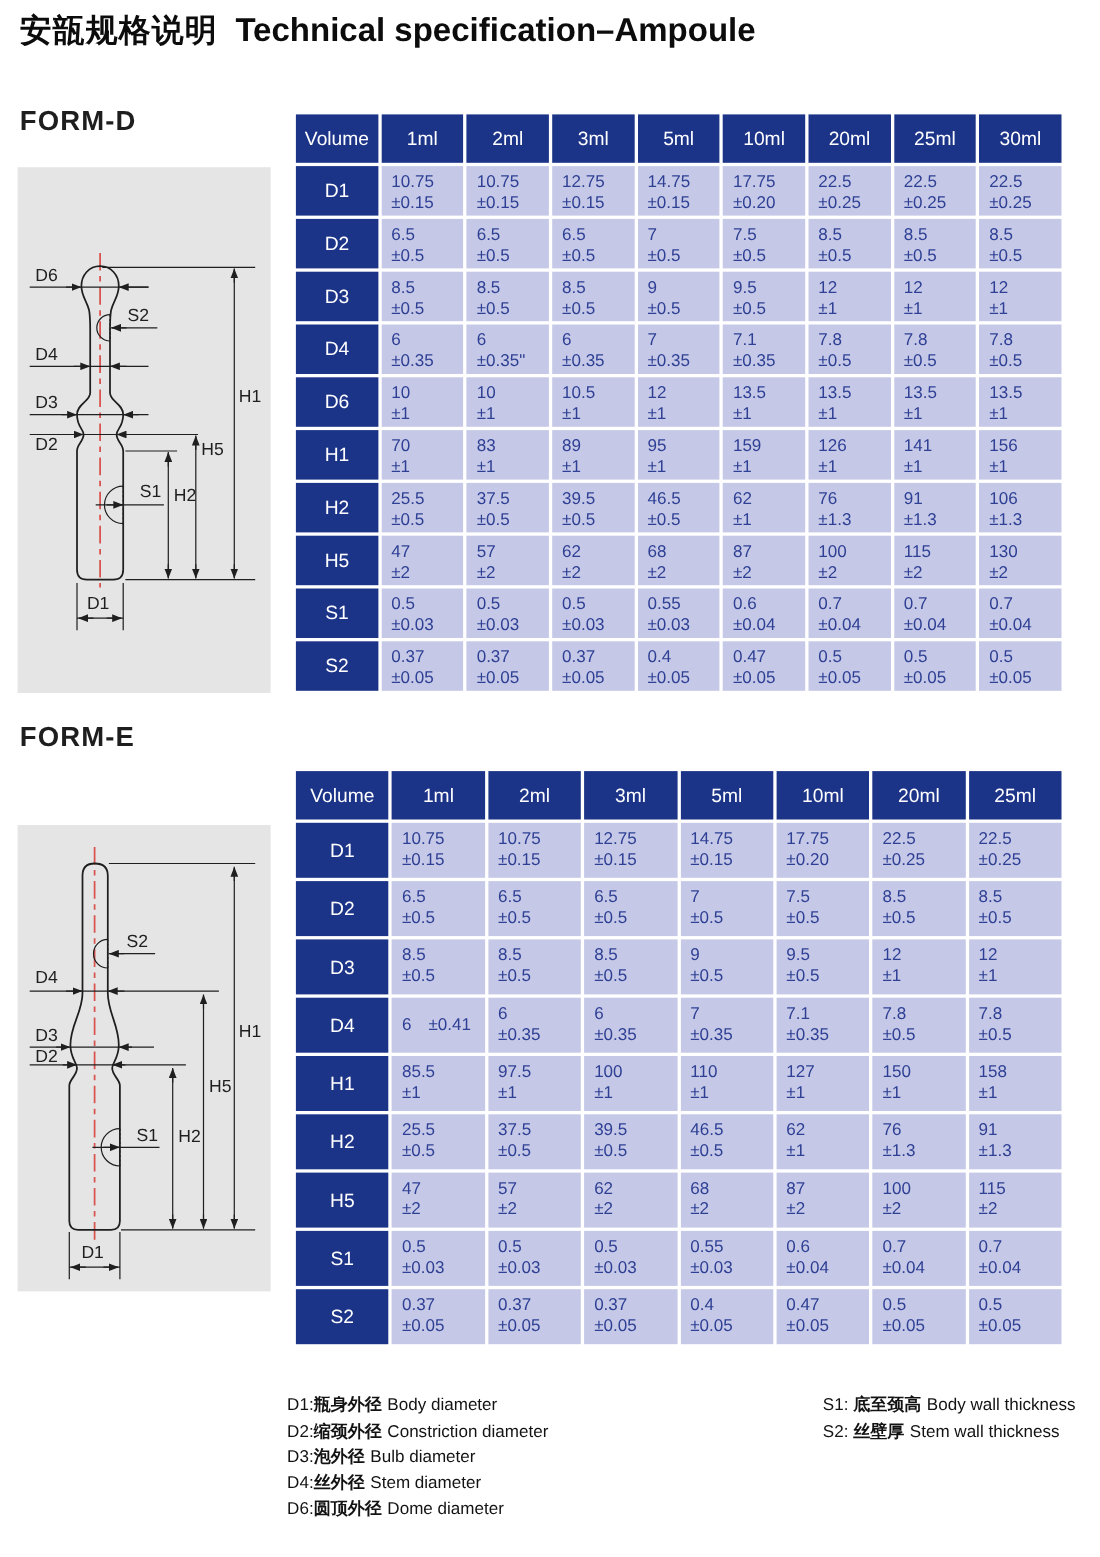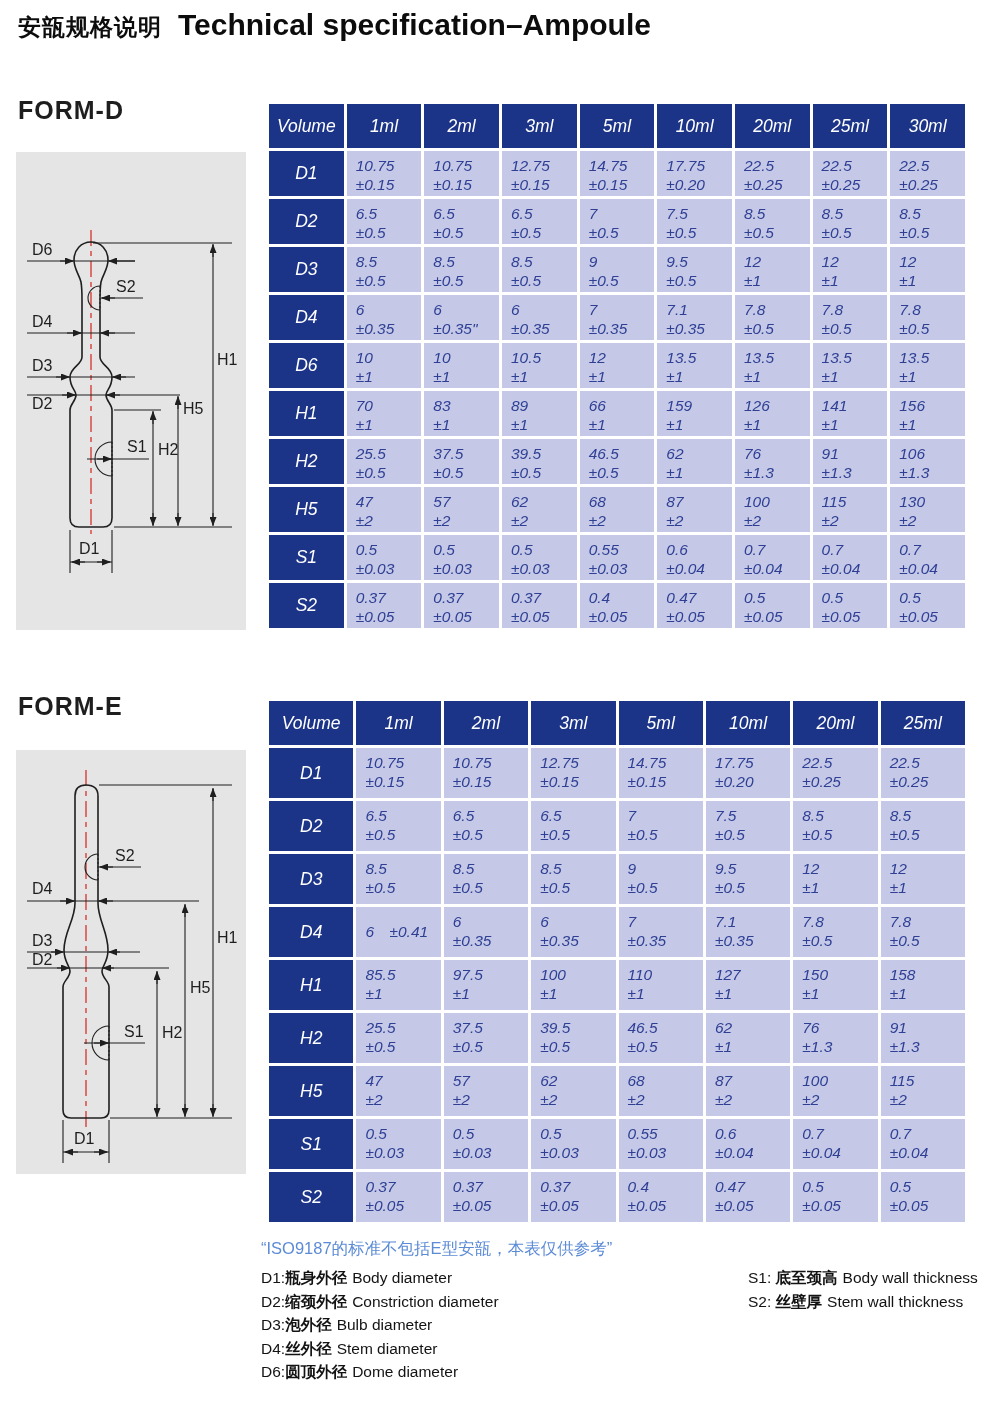--- a/index.html
+++ b/index.html
@@ -1,30 +1,30 @@
 <!DOCTYPE html>
 <html><head>
 <meta charset="utf-8">
 <style>
   html,body{margin:0;padding:0;background:#ffffff;}
   .page{position:relative;width:1000px;height:1415px;background:#ffffff;overflow:hidden;
         font-family:"Liberation Sans","DejaVu Sans",sans-serif;}
   .title{position:absolute;left:18px;top:8px;font-weight:bold;color:#0c0c0c;white-space:nowrap;}
-  .title .zh{font-size:23px;letter-spacing:1px;}
+  .title .zh{font-size:29px;letter-spacing:1px;}
   .title .en{font-size:30px;margin-left:16px;}
   .form-label{position:absolute;left:18px;font-size:25px;color:#1e1e1e;letter-spacing:1px;font-weight:bold;}
   #form-d-label{top:96px;}
-  #form-e-label{top:692px;}
+  #form-e-label{top:656px;}
   .diagram-panel{position:absolute;left:16px;background:#e5e5e5;}
   #panel-d{top:152px;width:230px;height:478px;}
   #panel-e{top:750px;width:230px;height:424px;}
   .tbl-host{position:absolute;left:266px;}
   #form-d-table{top:101px;width:702px;height:530px;}
   #form-e-table{top:698px;width:702px;height:527px;}
-  table.spec-table{border-collapse:separate;border-spacing:3px;table-layout:fixed;width:100%;height:100%;font-style:italic;}
+  table.spec-table{border-collapse:separate;border-spacing:3px;table-layout:fixed;width:100%;height:100%;}
   table.spec-table th.hd{background:#1c3488;color:#ffffff;font-weight:normal;font-size:17.5px;height:42px;text-align:center;}
   table.spec-table th.rl{background:#1c3488;color:#ffffff;font-weight:normal;font-size:17.5px;text-align:center;}
   table.spec-table td{background:#c5c9e7;color:#2e3f94;font-size:15.5px;line-height:19px;
       text-align:left;vertical-align:top;padding:5px 2px 2px 9px;}
   table.spec-table td.vc{vertical-align:middle;padding-top:0;}
   .footnote{position:absolute;left:261px;top:1238px;font-size:16.5px;color:#5c8bd6;white-space:nowrap;}
   .legend{position:absolute;left:0;top:1266px;width:844px;height:120px;color:#131313;}
   .legend-col{position:absolute;top:0;}
   #lg-col-0{left:261px;} #lg-col-1{left:508px;} #lg-col-2{left:748px;}
   .lg-line{font-size:15.5px;line-height:23.5px;white-space:nowrap;}
@@ -307,21 +307,21 @@
             </td>
             <td>
               <div>83</div>
               <div>±1</div>
             </td>
             <td>
               <div>89</div>
               <div>±1</div>
             </td>
             <td>
-              <div>66</div>
+              <div>95</div>
               <div>±1</div>
             </td>
             <td>
               <div>159</div>
               <div>±1</div>
             </td>
             <td>
               <div>126</div>
               <div>±1</div>
             </td>
@@ -821,21 +821,20 @@
             </td>
             <td>
               <div>0.5</div>
               <div>±0.05</div>
             </td>
           </tr>
         </tbody>
       </table>
     </div>
 
-  <div class="footnote">“ISO9187的标准不包括E型安瓿，本表仅供参考”</div>
 
   <div class="legend">
     <div class="legend-col" id="lg-col-0">
         <div class="lg-line"><span class="lg-code">D1:</span><span class="lg-zh">瓶身外径</span><span class="lg-en">Body diameter</span></div>
         <div class="lg-line"><span class="lg-code">D2:</span><span class="lg-zh">缩颈外径</span><span class="lg-en">Constriction diameter</span></div>
         <div class="lg-line"><span class="lg-code">D3:</span><span class="lg-zh">泡外径</span><span class="lg-en">Bulb diameter</span></div>
         <div class="lg-line"><span class="lg-code">D4:</span><span class="lg-zh">丝外径</span><span class="lg-en">Stem diameter</span></div>
         <div class="lg-line"><span class="lg-code">D6:</span><span class="lg-zh">圆顶外径</span><span class="lg-en">Dome diameter</span></div>
       </div>
     <div class="legend-col" id="lg-col-2">

